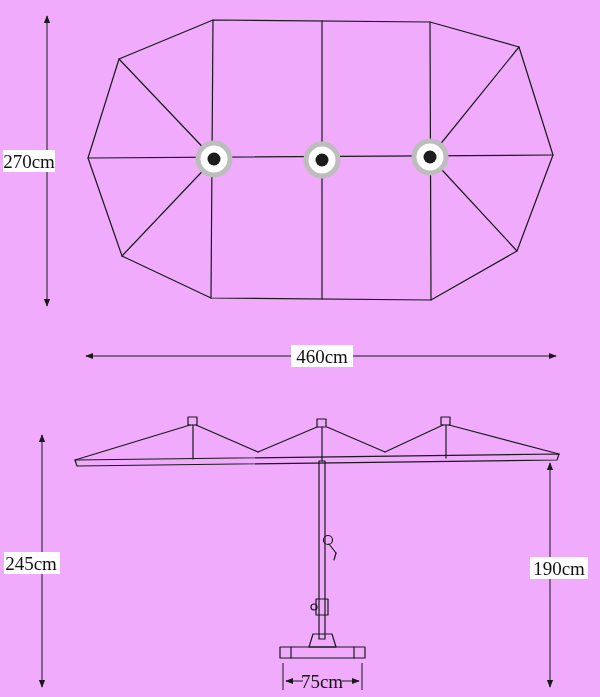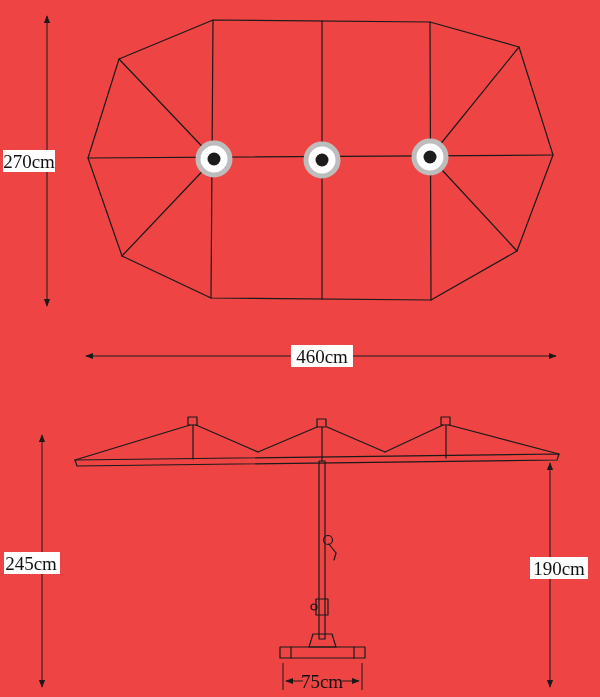--- a/index.html
+++ b/index.html
@@ -4,21 +4,21 @@
 <style>
   html, body {
     margin: 0;
     padding: 0;
     background: #ffffff;
   }
   .page {
     position: relative;
     width: 600px;
     height: 697px;
-    background: #ef4444;
+    background: #f0abfc;
     font-family: "Liberation Serif", serif;
     overflow: hidden;
   }
   svg { display: block; }
   .draw {
     stroke: #1a1a1a;
     stroke-width: 1.2;
     fill: none;
     stroke-linecap: round;
     stroke-linejoin: round;

